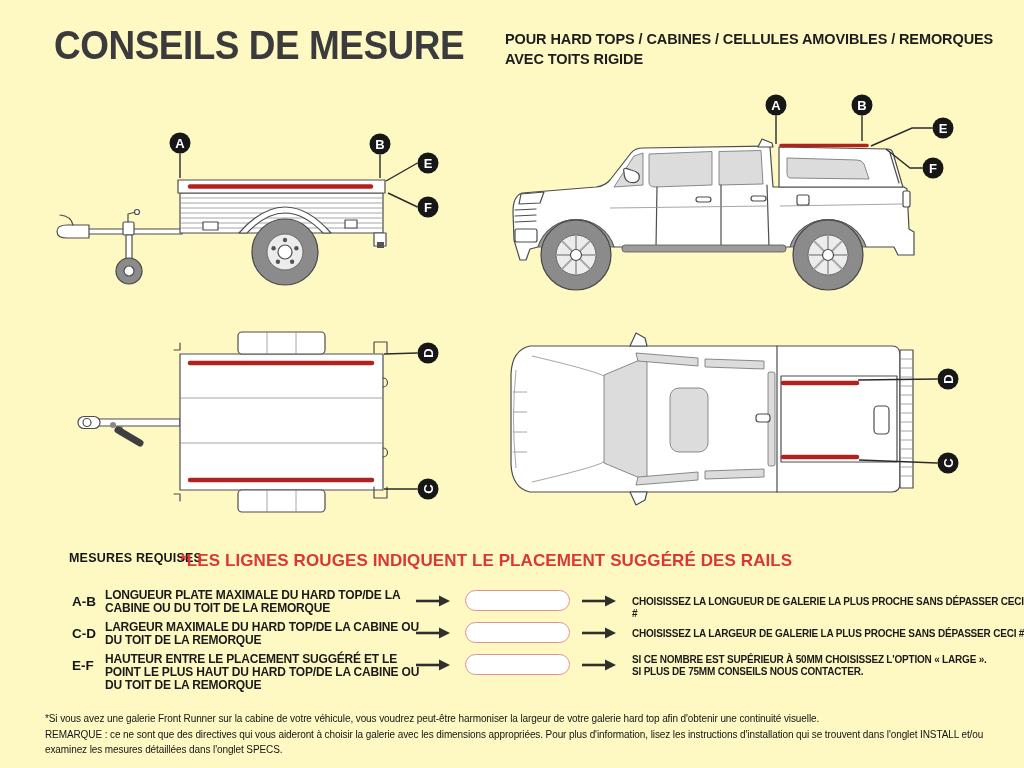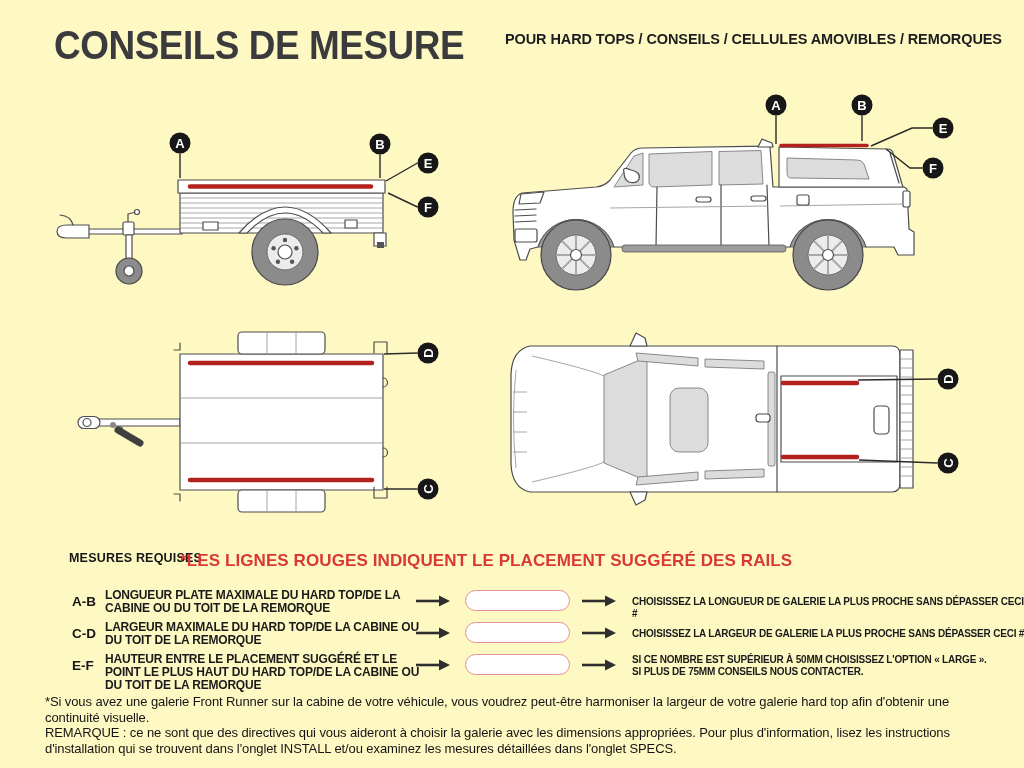--- a/index.html
+++ b/index.html
@@ -44,31 +44,32 @@
               line-height:13px;letter-spacing:-0.2px;color:#1a1a1a;}
   .mrow .arrow1{position:absolute;left:406px;top:7px;}
   .mrow .arrow2{position:absolute;left:572px;top:7px;}
   .mrow .pill{position:absolute;left:455px;top:2px;width:103px;height:19px;border:1.5px solid #e39090;
               border-radius:12px;background:#fff;font-size:11px;text-align:center;line-height:19px;color:#333;}
   .mrow .instruction{position:absolute;left:622px;top:8px;width:398px;font-size:10px;font-weight:bold;
               line-height:12px;letter-spacing:-0.2px;color:#1a1a1a;white-space:pre-line;}
   .mrow .instruction.two-line{top:2px;}
 
   
-  .footnote{position:absolute;left:45px;top:694px;width:962px;font-size:13px;line-height:15.5px;
+  .footnote{position:absolute;left:45px;top:711px;width:962px;font-size:10px;line-height:15.5px;
             color:#141414;letter-spacing:-0.1px;}
 </style>
 </head>
 <body>
 
 <div class="page">
 
   <div class="title">CONSEILS DE MESURE</div>
   <div class="subtitle">
-    <div>POUR HARD TOPS / CONSEILS / CELLULES AMOVIBLES / REMORQUES</div>
+    <div>POUR HARD TOPS / CABINES / CELLULES AMOVIBLES / REMORQUES</div>
+    <div>AVEC TOITS RIGIDE</div>
   </div>
 
   <svg id="trailer-side" class="diagram" width="400" height="205" viewBox="0 0 400 205">
     <g>
 
       <rect class="lnf" x="26" y="134" width="116" height="5"></rect>
       <path class="lnf" d="M 27 130 L 49 130 L 49 143 L 27 143 Q 17 143 17 136.5 Q 17 130 27 130 Z"></path>
       <path class="ln" d="M 33 130 Q 31 121 20 120"></path>
 
       <rect class="lnf" x="83" y="127" width="11" height="13" rx="1.5"></rect>

